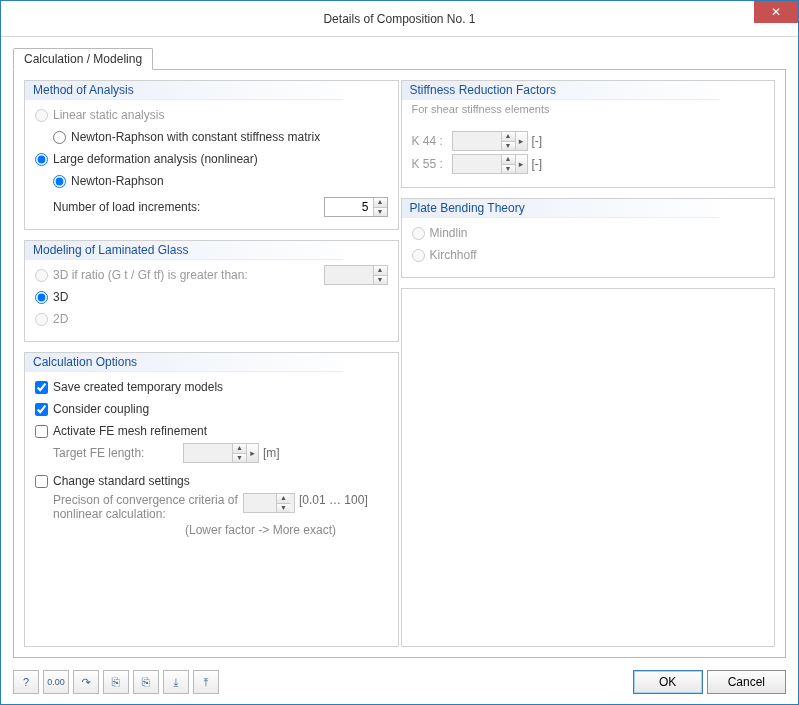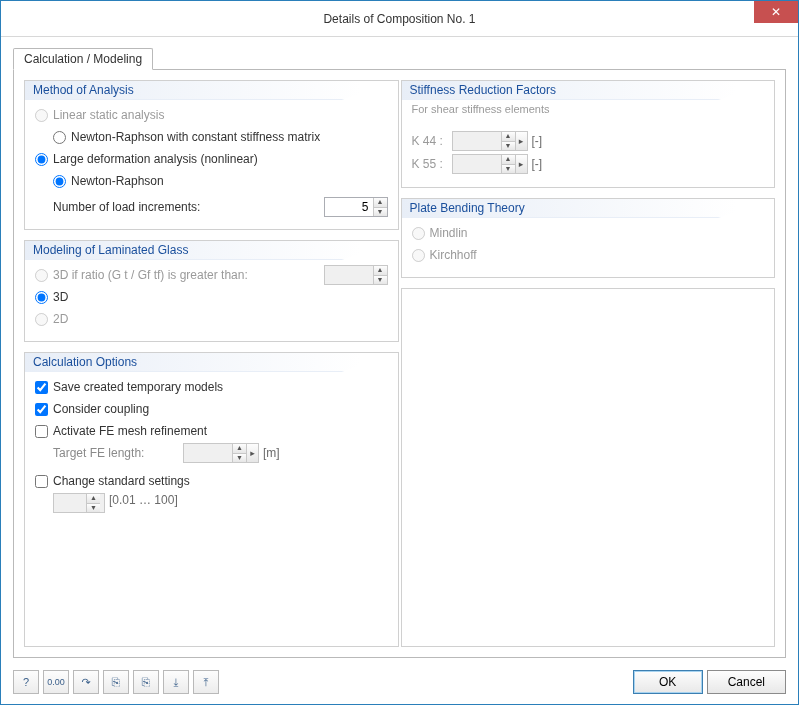--- a/index.html
+++ b/index.html
@@ -296,29 +296,31 @@
               <div class="extra">▸</div>
             </div>
             <span class="unit">[m]</span>
           </div>
 
           <div class="row" style="margin-top:8px">
             <input type="checkbox" style="">
             <label>Change standard settings</label>
           </div>
           <div class="row indent1 disabled" style="align-items:flex-start">
+            <label style="width:190px" class="sublabel">Precison of convergence criteria of nonlinear calculation:</label>
             <div class="spin disabled" style="width:52px">
               <input disabled="" style="width: 32px;">
               <div class="btns">
                   <span>▲</span>
                   <span>▼</span>
                 </div>
             </div>
             <span class="unit">[0.01 … 100]</span>
           </div>
+          <div class="help-row">(Lower factor -&gt; More exact)</div>
         </div>
 
       </div>
 
       <div class="col">
         <div class="group disabled">
           <div class="group-title" style="color:#1a4f9c">Stiffness Reduction Factors</div>
           <div class="desc-small" style="margin-bottom:16px">For shear stiffness elements</div>
           <div class="stiff-row">
             <span class="lbl">K 44 :</span>

